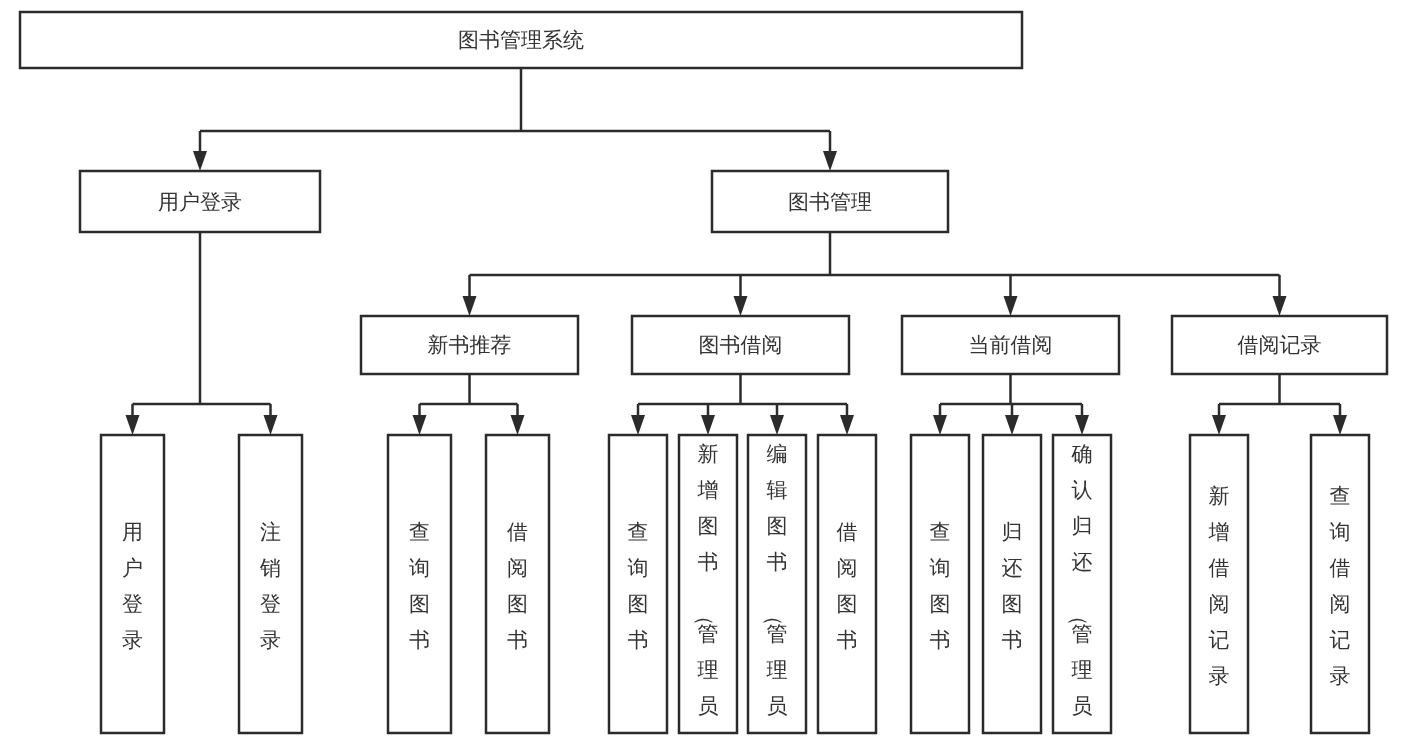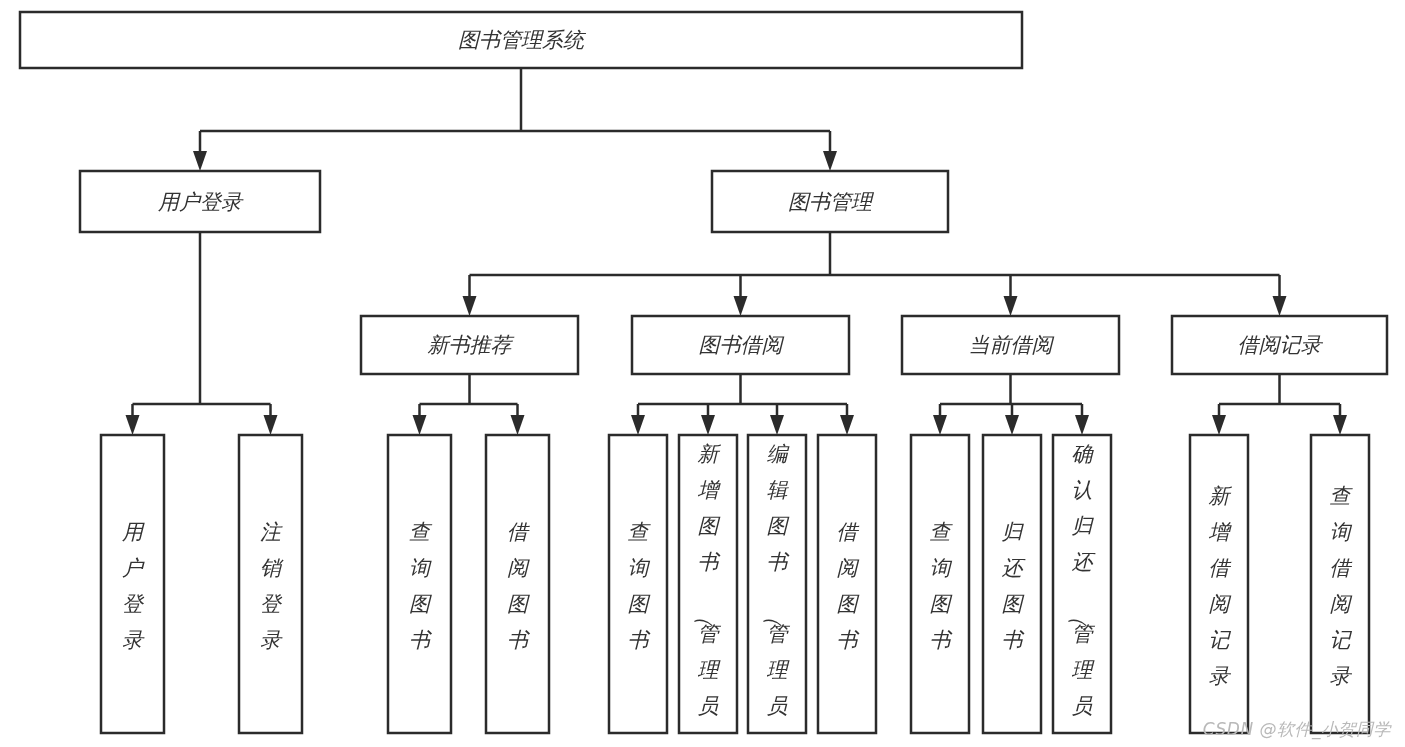--- a/index.html
+++ b/index.html
@@ -11,21 +11,20 @@
     width: 1405px;
     height: 747px;
     font-family: "DejaVu Sans", "Liberation Sans", sans-serif;
     overflow: hidden;
   }
   #diagram-root {
     position: relative;
     width: 1405px;
     height: 747px;
     background: #ffffff;
-    font-style: italic;
   }
   svg#tree-svg {
     position: absolute;
     left: 0;
     top: 0;
     width: 1405px;
     height: 747px;
     display: block;
   }
   .node-rect {
@@ -206,15 +205,14 @@
           <text x="1219" y="503.36" class="node-label-vert"><tspan x="1219" dy="0">新</tspan><tspan x="1219" dy="36">增</tspan><tspan x="1219" dy="36">借</tspan><tspan x="1219" dy="36">阅</tspan><tspan x="1219" dy="36">记</tspan><tspan x="1219" dy="36">录</tspan></text>
         </g>
         <g>
           <rect x="1311" y="435" width="58" height="298" class="node-rect"></rect>
           <text x="1340" y="503.36" class="node-label-vert"><tspan x="1340" dy="0">查</tspan><tspan x="1340" dy="36">询</tspan><tspan x="1340" dy="36">借</tspan><tspan x="1340" dy="36">阅</tspan><tspan x="1340" dy="36">记</tspan><tspan x="1340" dy="36">录</tspan></text>
         </g>
       </g>
 
   </svg>
 
-  <div class="watermark">CSDN @软件_小贺同学</div>
 
 </div>
 
 </body></html>

